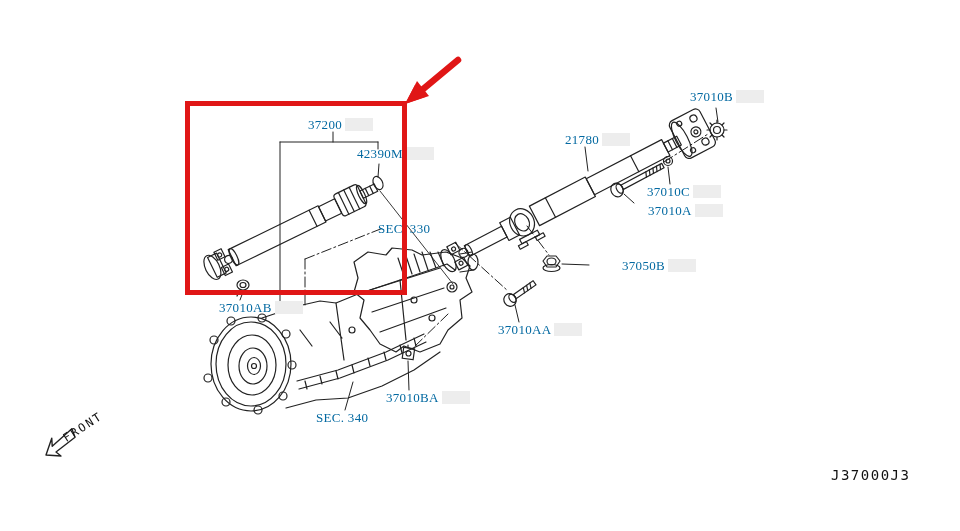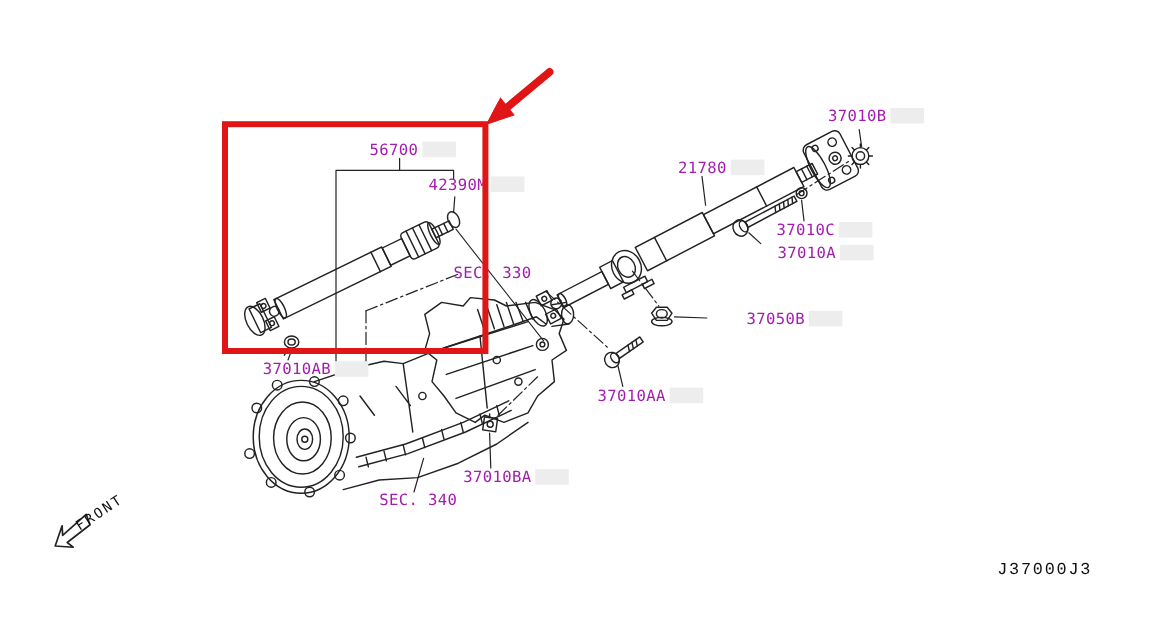--- a/index.html
+++ b/index.html
@@ -1,26 +1,26 @@
 <!DOCTYPE html>
 <html><head>
 <meta charset="utf-8">
 <style>
   html,body{margin:0;padding:0;background:#ffffff;}
   #stage{position:relative;width:960px;height:531px;background:#ffffff;overflow:hidden;
          font-family:"DejaVu Sans Mono","Liberation Mono",monospace;}
   svg{position:absolute;left:0;top:0;}
   #art{z-index:1;}
   #overlay{z-index:3;pointer-events:none;}
-  .lbl{position:absolute;z-index:2;font-size:13px;letter-spacing:.3px;color:#a21caf;
-       white-space:nowrap;line-height:14px;cursor:default;}
+  .lbl{position:absolute;z-index:2;font-size:13px;letter-spacing:.3px;color:#0369a1;
+       white-space:nowrap;line-height:14px;cursor:default;font-family:Liberation Serif, serif;}
   .lbl.hl::after{content:"";display:inline-block;width:28px;height:13px;background:#ededed;
        margin-left:3px;vertical-align:-2px;}
   .lbl.part{cursor:pointer;}
-  #diagram-code{position:absolute;z-index:2;font-size:14px;letter-spacing:1.5px;color:#111;font-family:Liberation Mono, monospace;}
+  #diagram-code{position:absolute;z-index:2;font-size:14px;letter-spacing:1.5px;color:#111;}
   #front-label{position:absolute;z-index:2;font-size:11.5px;letter-spacing:2px;color:#111;
        transform:rotate(-33deg);transform-origin:0 50%;}
 </style>
 </head>
 <body>
 
 <div id="stage">
 
   <svg id="art" width="960" height="531" viewBox="0 0 960 531">
     <g stroke="#222" fill="none" stroke-width="1.2" stroke-linecap="round" stroke-linejoin="round">
@@ -187,21 +187,21 @@
         <path d="M409,390 L408,361"></path>
         <path d="M345,410 L353,382"></path>
       </g>
 
       <g transform="translate(46,455) rotate(-33)" stroke-width="1.4">
         <polygon points="0,0 14,-11 10,-4 36,-8 34,1 10,3 12,9" fill="#fff"></polygon>
       </g>
     </g>
   </svg>
 
-  <div class="lbl hl part" style="left:308px;top:118px">56700</div>
+  <div class="lbl hl part" style="left:308px;top:118px">37200</div>
   <div class="lbl hl part" style="left:357px;top:147px">42390M</div>
   <div class="lbl hl part" style="left:565px;top:133px">21780</div>
   <div class="lbl hl part" style="left:690px;top:90px">37010B</div>
   <div class="lbl hl part" style="left:647px;top:185px">37010C</div>
   <div class="lbl hl part" style="left:648px;top:204px">37010A</div>
   <div class="lbl hl part" style="left:622px;top:259px">37050B</div>
   <div class="lbl hl part" style="left:498px;top:323px">37010AA</div>
   <div class="lbl hl part" style="left:219px;top:301px">37010AB</div>
   <div class="lbl hl part" style="left:386px;top:391px">37010BA</div>
 

